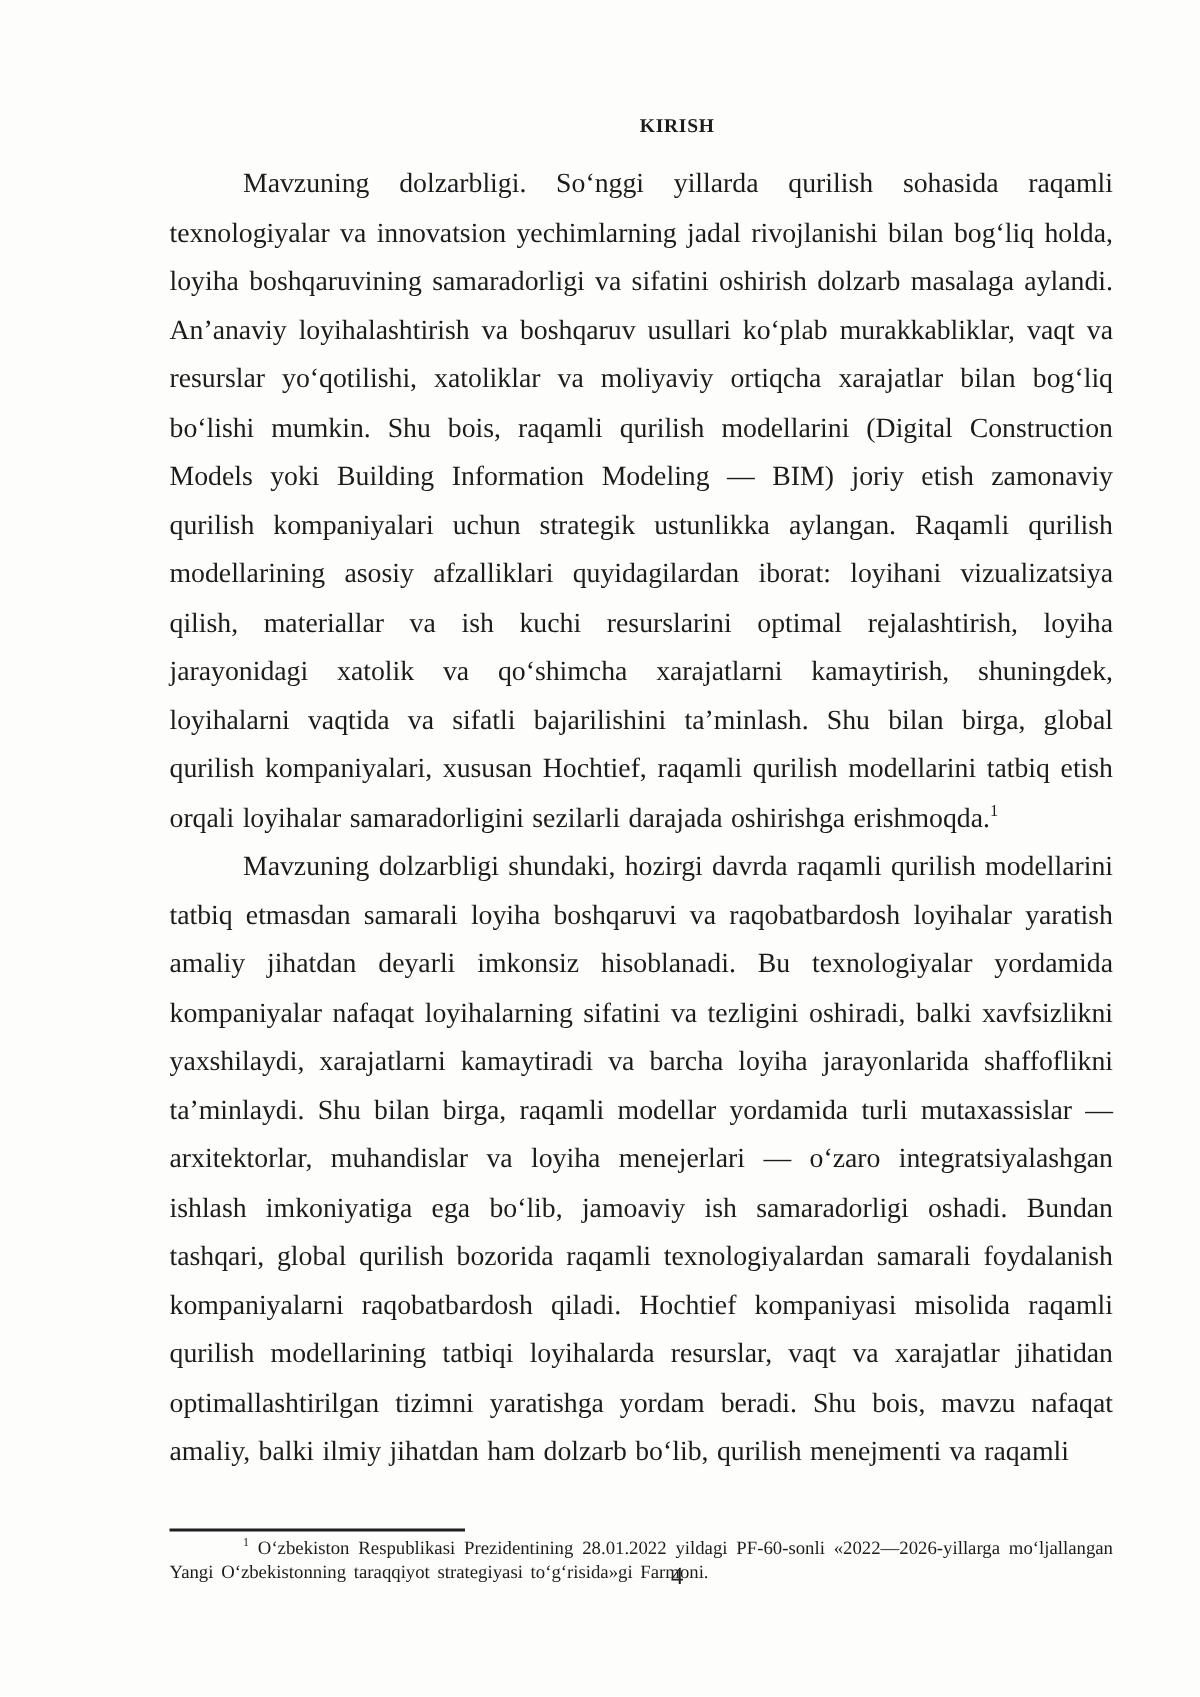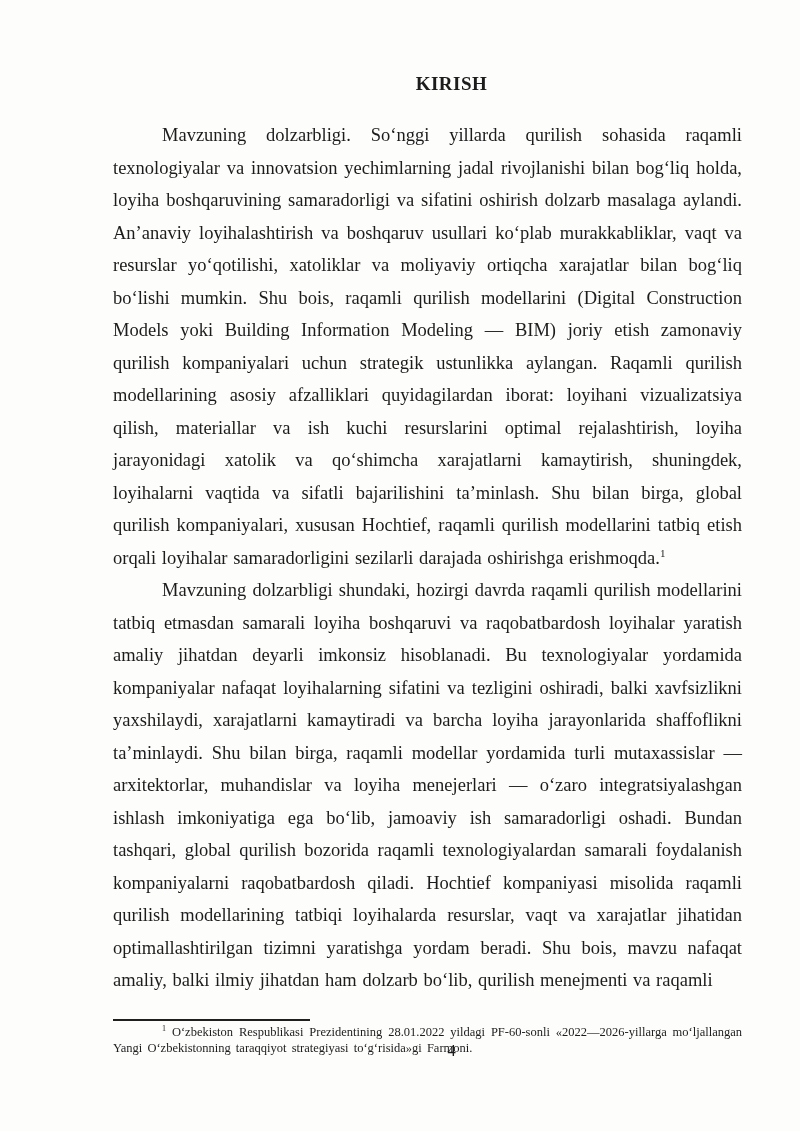--- a/index.html
+++ b/index.html
@@ -16,27 +16,27 @@
     font-family: "Liberation Serif", "DejaVu Serif", serif;
     color: #1c1c1c;
   }
   .content {
     position: absolute;
     left: 113px;
     top: 74px;
     width: 629px;
   }
   .doc-title {
-    font-size: 19px;
+    font-size: 13px;
     line-height: 19px;
     font-weight: bold;
     text-align: center;
     letter-spacing: 0.5px;
     padding-left: 48px; 
-    margin: 0 0 26px 0;
+    margin: 0 0 14px 0;
   }
   .body-para {
     font-size: 18.5px;
     line-height: 32.5px;
     text-align: justify;
     text-indent: 49px;
     margin: 0;
     word-spacing: 1px;
   }
   .body-para .lead {

